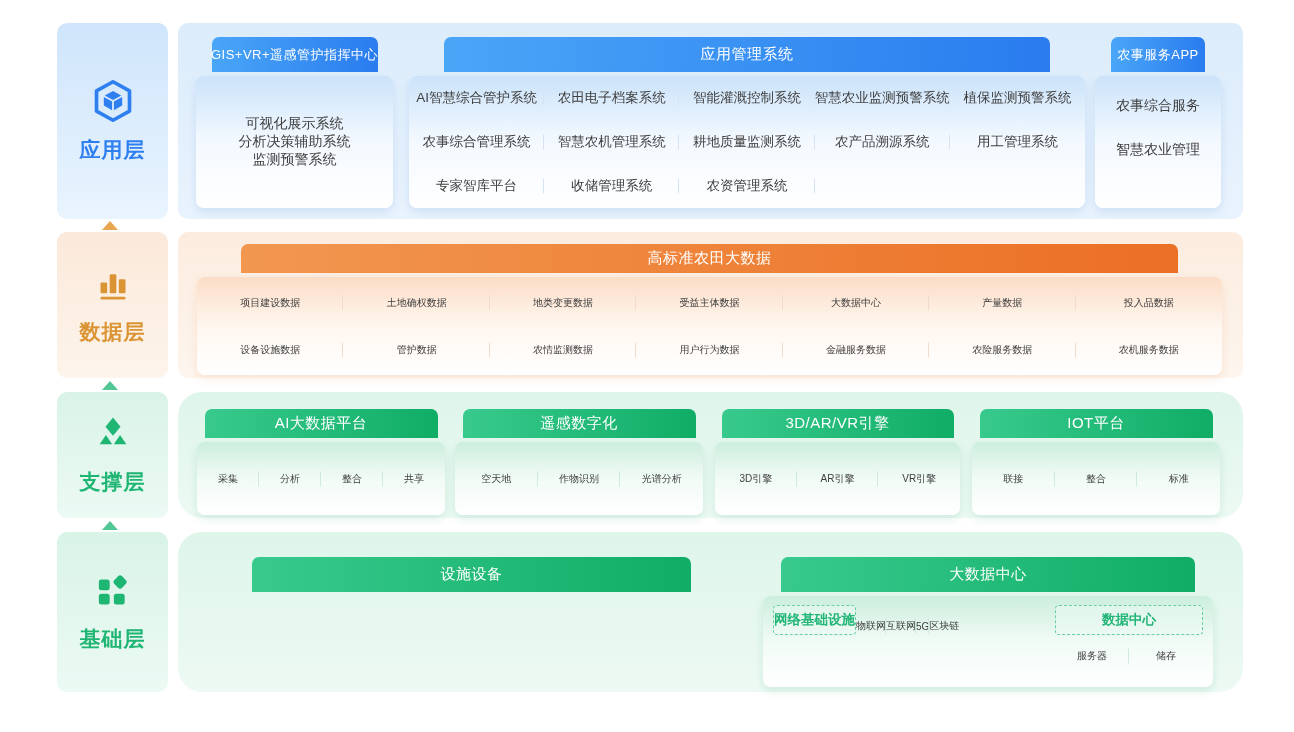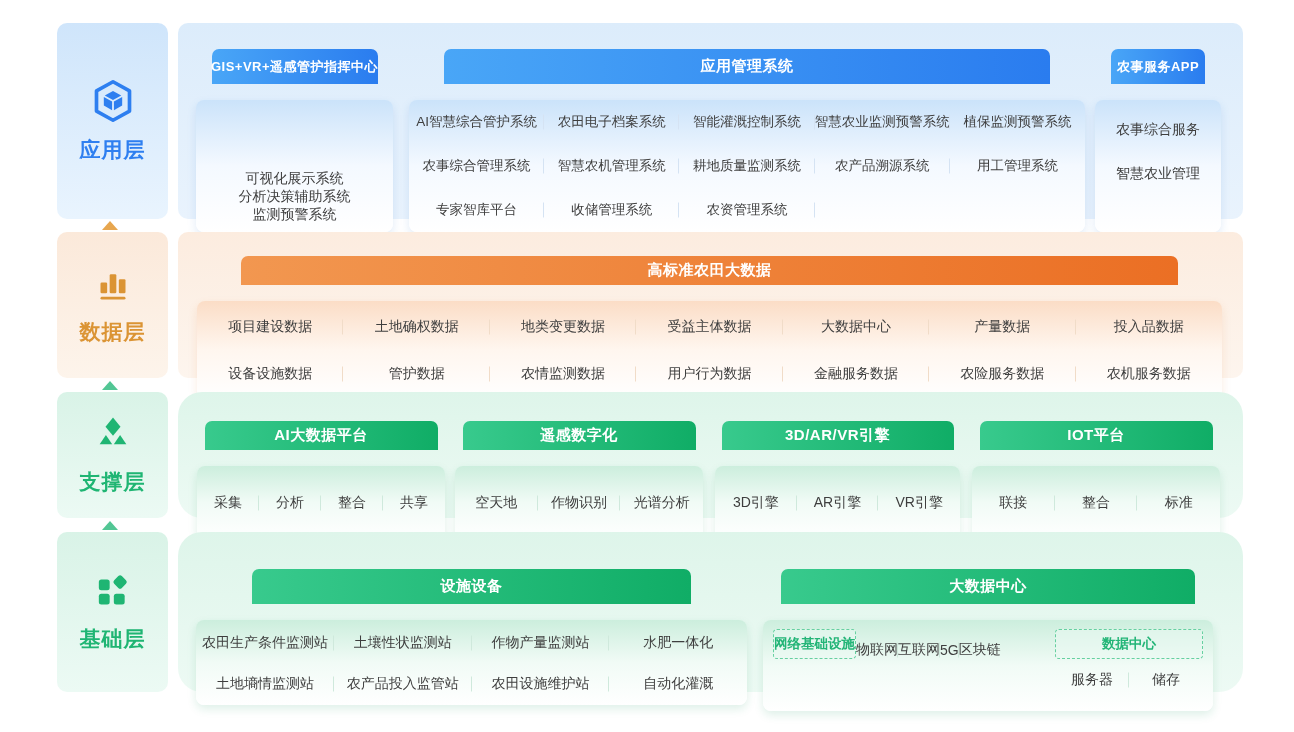--- a/index.html
+++ b/index.html
@@ -20,44 +20,44 @@
   .label-green  { background:linear-gradient(180deg,#d9f3e7,#ecfaf4); }
   .label-text { font-size:21px; font-weight:bold; letter-spacing:1px; }
   .t-blue { color:#2E7FF0; } .t-gold { color:#DB9434; } .t-green { color:#1FB573; }
 
   .panel { position:absolute; left:121px; top:0; bottom:0; width:1065px; border-radius:10px; }
   .panel-blue   { background:linear-gradient(180deg,#dcecfb,#e9f3fd); }
   .panel-orange { background:linear-gradient(180deg,#fcecdf,#fdf5ee); }
   .panel-green  { background:linear-gradient(180deg,#def5ea,#edfaf4);border-radius:24px; }
 
   .group { position:absolute; }
-  .g-header { margin:16px auto; color:#fff; font-size:15px; font-weight:bold; letter-spacing:.5px;
+  .g-header { margin:4px auto; color:#fff; font-size:15px; font-weight:normal; letter-spacing:.5px;
               display:flex; align-items:center; justify-content:center;
               border-radius:7px 7px 0 0; white-space:nowrap; }
   .h-blue   { background:linear-gradient(90deg,#49a6f7,#2a7cef); }
   .h-orange { background:linear-gradient(90deg,#f29750,#eb6f24); }
   .h-green  { background:linear-gradient(90deg,#38ca8d,#10ad66); }
 
   .g-card { border-radius:8px; }
   .c-blue   { background:linear-gradient(180deg,#cbe3fa 0%,#f4f9ff 50%,#ffffff 100%); box-shadow:0 4px 10px rgba(42,110,200,.14); }
   .c-orange { background:linear-gradient(180deg,#fbddc6 0%,#fff6ef 50%,#ffffff 100%); box-shadow:0 4px 10px rgba(220,120,40,.14); }
   .c-green  { background:linear-gradient(180deg,#cceedd 0%,#f1fbf6 50%,#ffffff 100%); box-shadow:0 4px 10px rgba(20,150,95,.14); }
 
   .cells { display:flex; align-items:center; }
-  .cell { flex:1; text-align:center; font-size:14px; color:#3e3e3e; font-weight:500; position:relative; white-space:nowrap; }
+  .cell { flex:1; text-align:center; font-size:10px; color:#3e3e3e; font-weight:500; position:relative; white-space:nowrap; }
   .cell:not(:last-child):not(.nodiv)::after { content:""; position:absolute; right:0; top:50%;
         transform:translateY(-50%); width:1px; height:15px; }
   .div-blue   .cell::after { background:#d5e3f3; }
   .div-orange .cell::after { background:#f1dcc8; }
   .div-green  .cell::after { background:#cfe9dc; }
   .item { font-size:14px; color:#3e3e3e; font-weight:500; text-align:center; }
 
   .g-gis { left:18px; top:10px; width:197px; }
   .g-gis .g-header { width:166px; height:35px; font-size:13px; }
-  .g-gis .g-card { height:132px; display:flex; flex-direction:column; justify-content:flex-end; padding:8px 15px; }
+  .g-gis .g-card { height:132px; display:flex; flex-direction:column; justify-content:center; padding:8px 15px; }
 
   .g-mgmt { left:231px; top:10px; width:676px; }
   .g-mgmt .g-header { width:606px; height:35px; }
   .g-mgmt .g-card { height:132px; }
   .g-mgmt .cells { height:44px; }
   .g-mgmt .cell { font-size:13.5px; }
 
   .g-appsvc { left:917px; top:10px; width:126px; }
   .g-appsvc .g-header { width:94px; height:35px; font-size:13px; }
   .g-appsvc .g-card { height:132px; padding-top:8px; }
@@ -259,34 +259,20 @@
         <rect x="7" y="9" width="13" height="13" rx="3" fill="#1FB573"></rect>
         <rect x="7" y="26" width="13" height="13" rx="3" fill="#1FB573"></rect>
         <rect x="25" y="26" width="13" height="13" rx="3" fill="#1FB573"></rect>
         <rect x="26" y="5.5" width="13" height="13" rx="3" fill="#1FB573" transform="rotate(45 32.5 12)"></rect>
       </svg>
       <div class="label-text t-green">基础层</div>
     </aside>
     <section class="panel panel-green">
       <div class="group g-fac">
         <div class="g-header h-green">设施设备</div>
-        <div class="g-card c-green div-green">
-          <div class="cells">
-            <div class="cell">农田生产条件监测站</div>
-            <div class="cell">土壤性状监测站</div>
-            <div class="cell">作物产量监测站</div>
-            <div class="cell">水肥一体化</div>
-          </div>
-          <div class="cells">
-            <div class="cell">土地墒情监测站</div>
-            <div class="cell">农产品投入监管站</div>
-            <div class="cell">农田设施维护站</div>
-            <div class="cell">自动化灌溉</div>
-          </div>
-        </div>
       </div>
       <div class="group g-big">
         <div class="g-header h-green">大数据中心</div>
         <div class="g-card c-green div-green">
           <div class="big-cols">
             <div class="big-net">
               <div class="dash">网络基础设施</div>
               <div class="cells">
                 <div class="cell">物联网</div>
                 <div class="cell">互联网</div>

